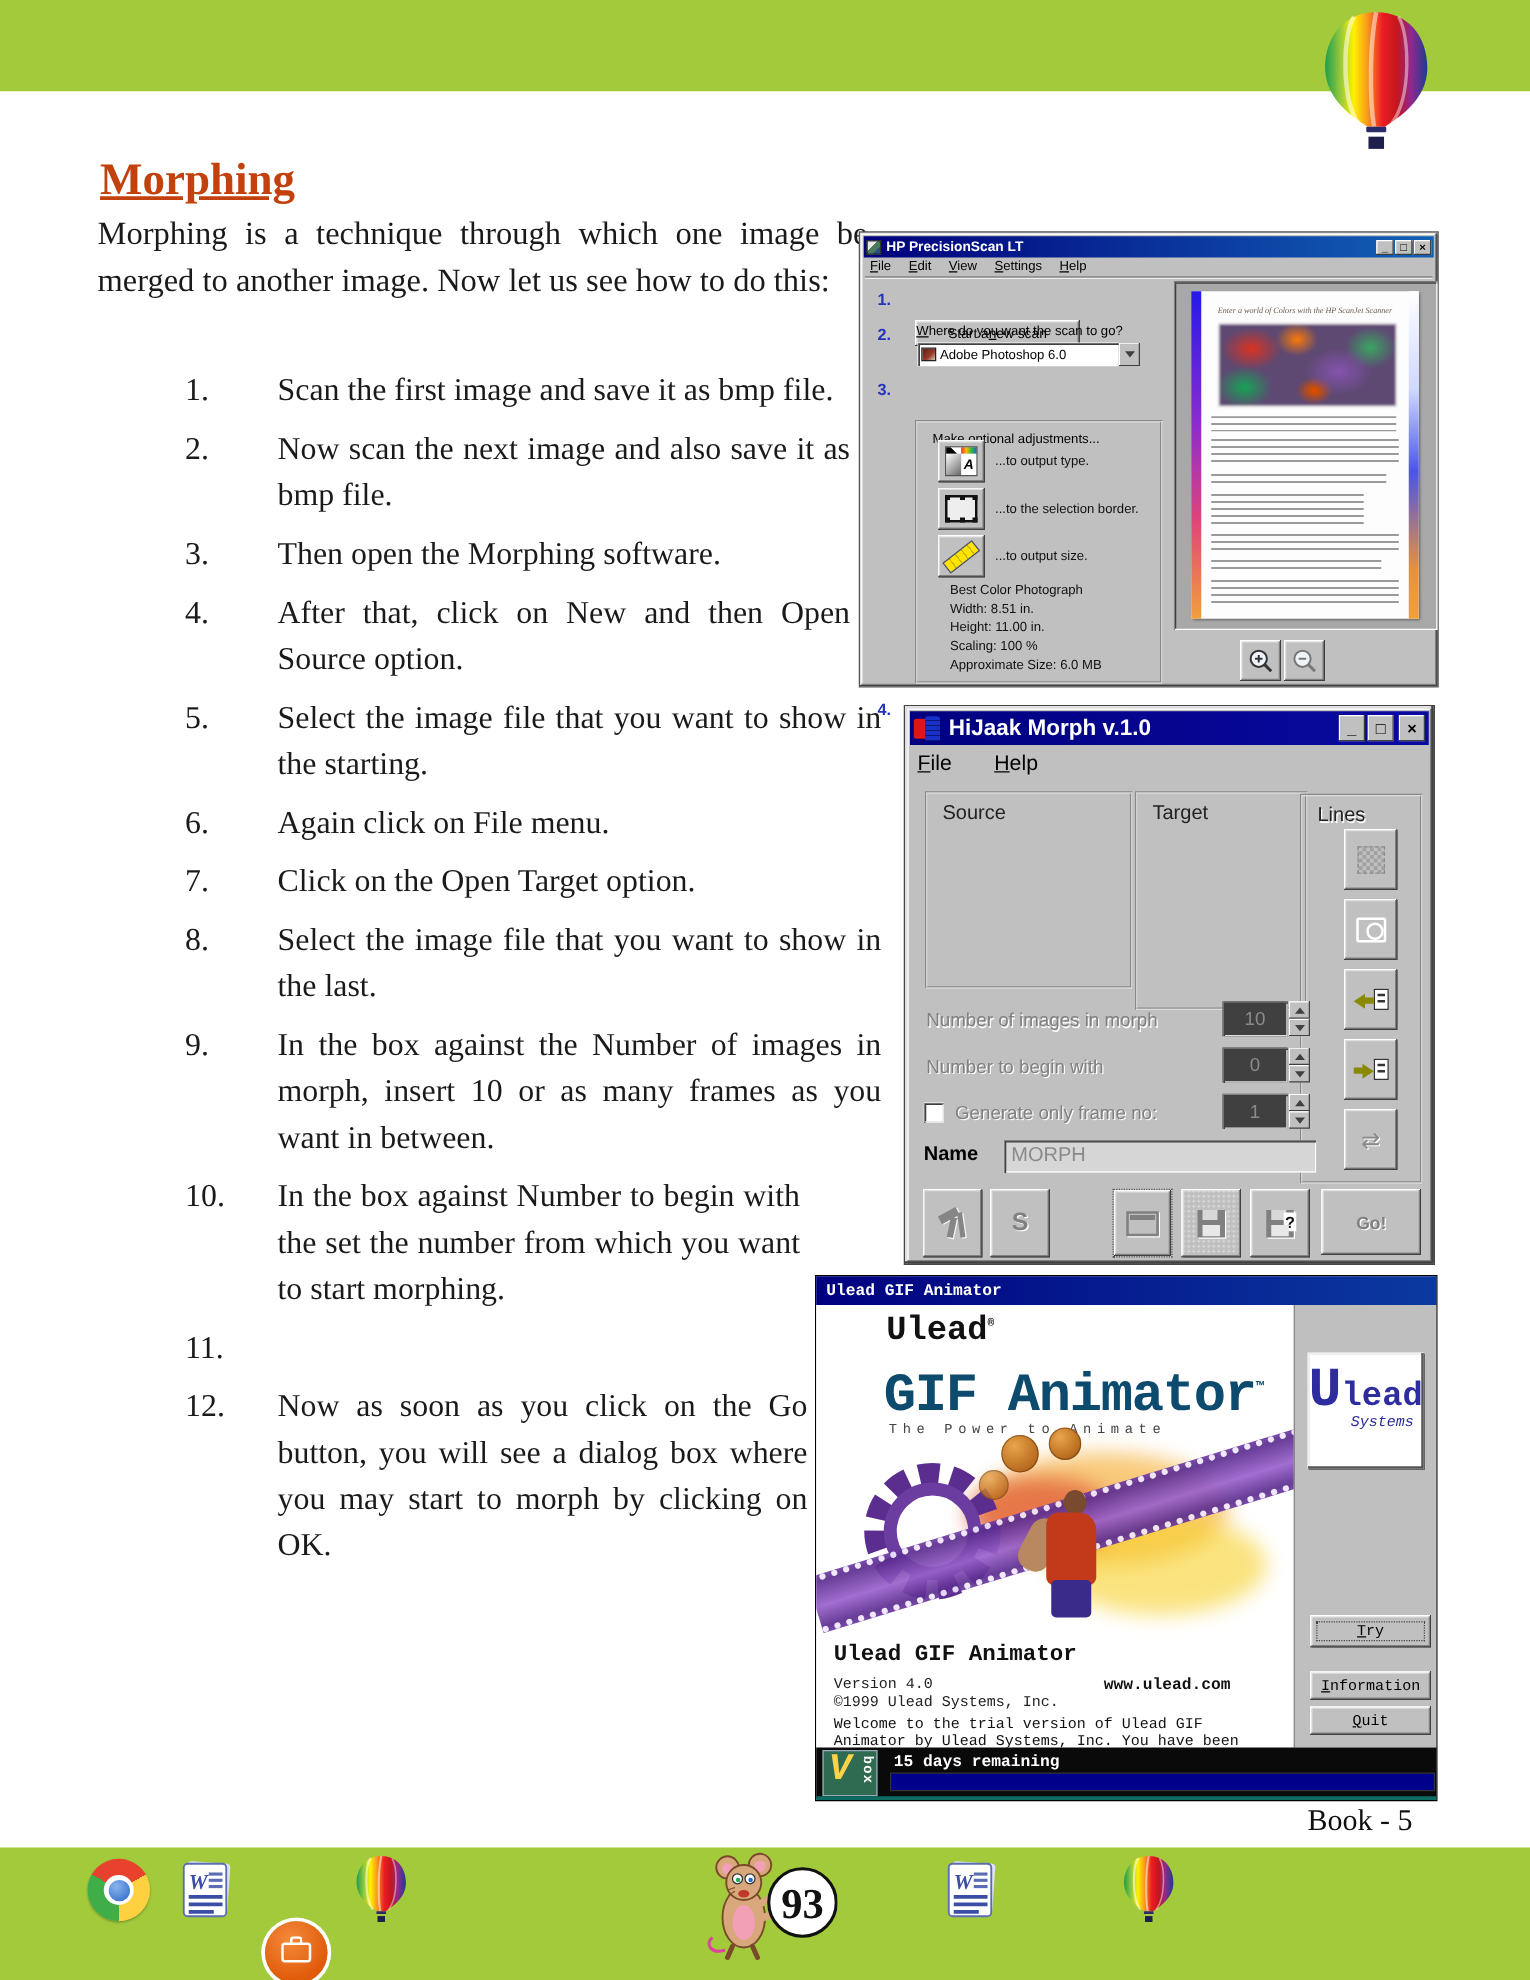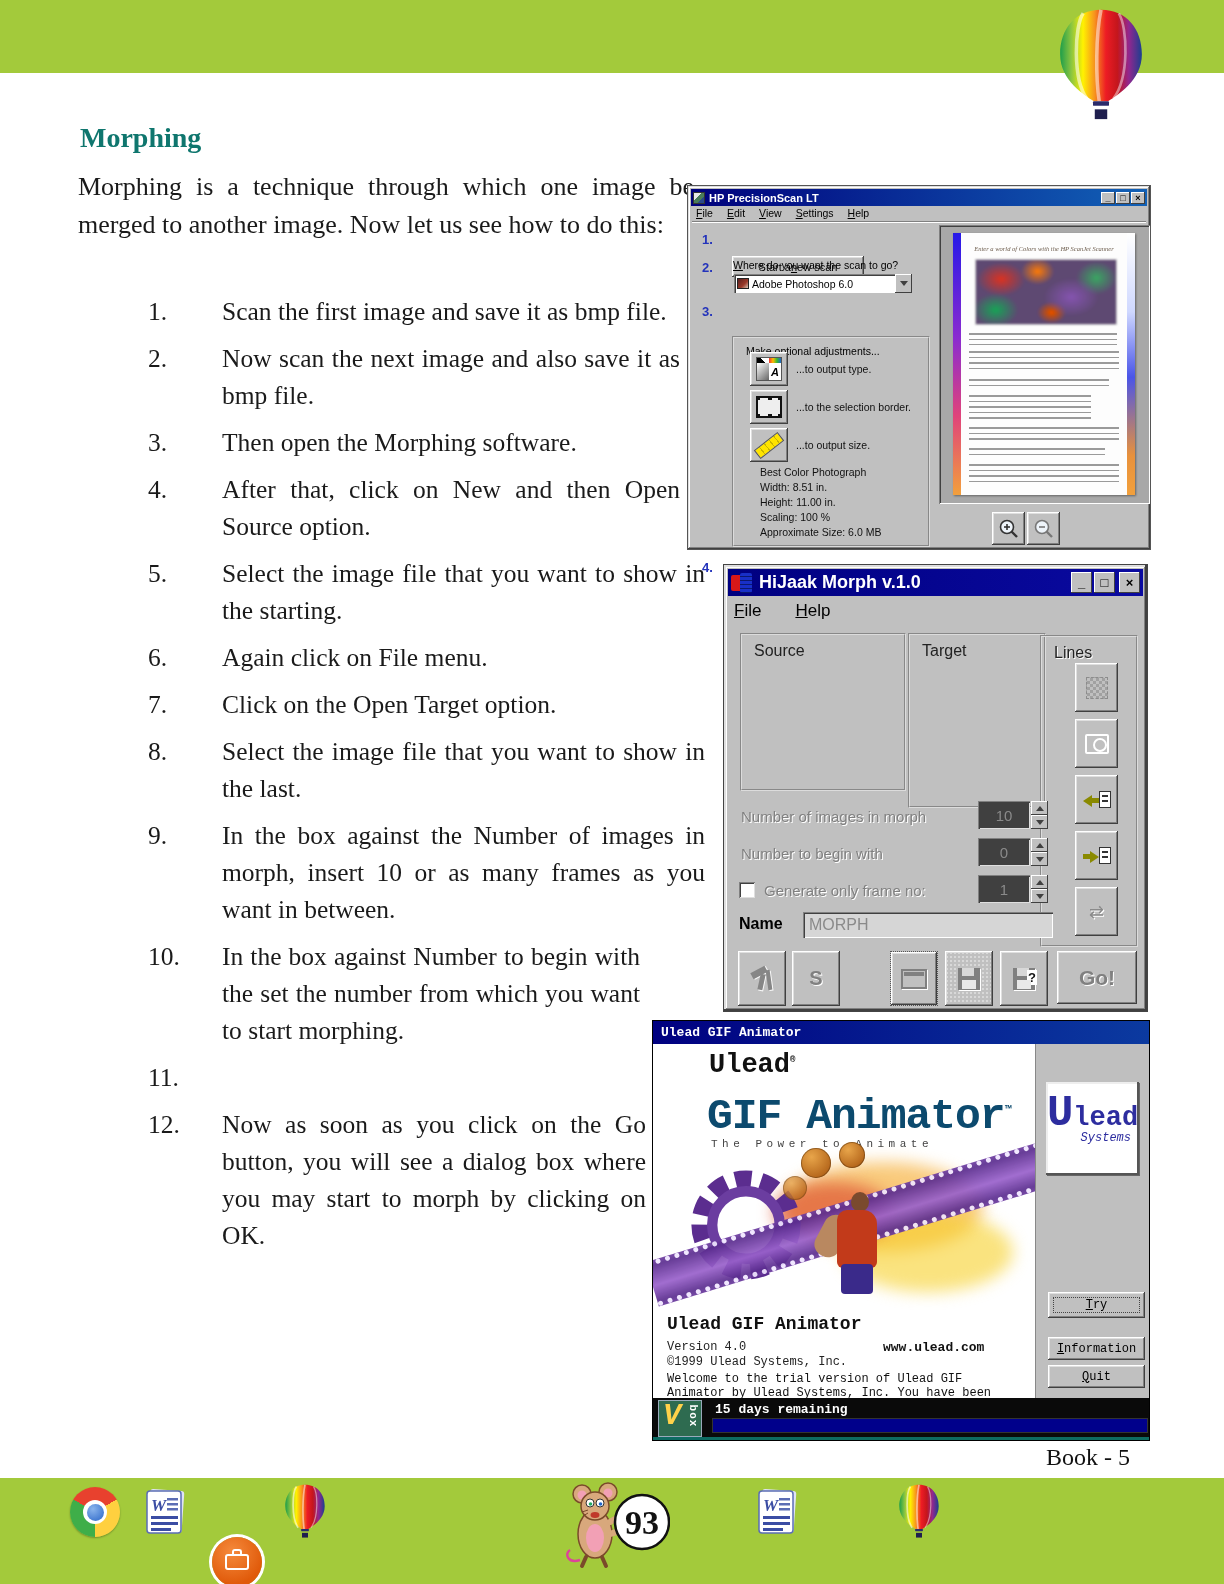--- a/index.html
+++ b/index.html
@@ -8,21 +8,21 @@
           overflow:hidden; font-family:"Liberation Serif", serif; margin:0 auto; }
 
   
   .header-bar { position:absolute; left:0; top:0; width:1224px; height:73px; background:#a3ca3b; }
   .footer-bar { position:absolute; left:0; top:1478px; width:1224px; height:106px; background:#a3ca3b; }
   .balloon-big { position:absolute; left:1053px; top:8px; width:96px; height:112px; }
   .balloon-foot { position:absolute; width:46px; height:54px; top:1484px; }
   .book-label { position:absolute; top:1444px; right:94px; font-size:24px; color:#111; }
 
   
-  .article-title { position:absolute; left:80px; top:122px; font-size:28px; font-weight:bold; color:#0f766e; }
+  .article-title { position:absolute; left:80px; top:122px; font-size:36px; font-weight:bold; color:#c2410c;text-decoration:underline; }
   .intro { position:absolute; left:78px; top:168px; width:616px; font-size:26px; line-height:38px;
            text-align:justify; color:#1a1a1a; }
   .steps { position:absolute; left:148px; top:293px; width:580px; }
   .step { display:flex; margin-bottom:10px; color:#1a1a1a; }
   .step .num { width:74px; flex:none; font-size:25.5px; line-height:37px; }
   .step .txt { font-size:25.5px; line-height:37px; text-align:justify; }
   .w458 .txt{ width:458px; } .w483 .txt{ width:483px; } .w418 .txt{ width:418px; } .w424 .txt{ width:424px; }
 
   
   .win { position:absolute; background:#c0c0c0; font-family:"Liberation Sans", sans-serif; }
@@ -134,21 +134,21 @@
   .hj-chk { position:absolute; left:15px; top:317px; width:16px; height:16px; }
   .hj-bot { position:absolute; width:48px; height:55px; display:flex; align-items:center; justify-content:center; }
   .tools-ic { width:26px; height:26px; position:relative; opacity:.9; }
   .tools-ic i { position:absolute; background:#808080; box-shadow:1px 1px 0 #fff; }
   .sq-ic { width:26px; height:20px; border:2px solid #808080; box-shadow:1px 1px 0 #fff; position:relative; }
   .sq-ic:after { content:""; position:absolute; left:1px; right:1px; top:1px; height:4px; background:#808080; }
   .flop { width:22px; height:22px; background:#808080; position:relative; box-shadow:1px 1px 0 #fff; }
   .flop:before { content:""; position:absolute; left:4px; top:0; width:12px; height:8px; background:#d8d8d8; }
   .flop:after { content:""; position:absolute; left:4px; bottom:1px; width:14px; height:9px; background:#e8e8e8; }
   .q-badge { position:absolute; right:-2px; top:2px; font-size:13px; font-weight:bold; color:#111; background:#fff; padding:0 1px; }
-  .go-btn { position:absolute; left:333px; top:386px; width:80px; height:53px; font-size:21px; font-weight:bold; }
+  .go-btn { position:absolute; left:333px; top:386px; width:80px; height:53px; font-size:14px; font-weight:bold; }
 
   
   .ul { left:652px; top:1020px; width:498px; height:421px; border:1px solid #000; background:#fff;font-family:Liberation Mono, monospace; }
   .ul .titlebar { position:absolute; left:0; top:0; width:100%; height:23px; font-size:13px; padding-left:8px;
      background:linear-gradient(90deg,#000080,#0b3aa0); }
   .ul-right { position:absolute; right:0; top:23px; width:114px; height:354px; background:#bfbfbf; border-left:1px solid #888; }
   .ul-logo { position:absolute; left:10px; top:38px; width:93px; height:93px; background:#fff;
      box-shadow:inset -2px -2px 0 #555, inset 2px 2px 0 #eee, 1px 1px 0 #666; padding-top:16px; text-align:center; }
   .ul-logo .u { font-size:44px; font-weight:bold; color:#2d2d9f; line-height:30px; }
   .ul-logo .lead { font-size:27px; font-weight:bold; color:#2d2d9f; }

